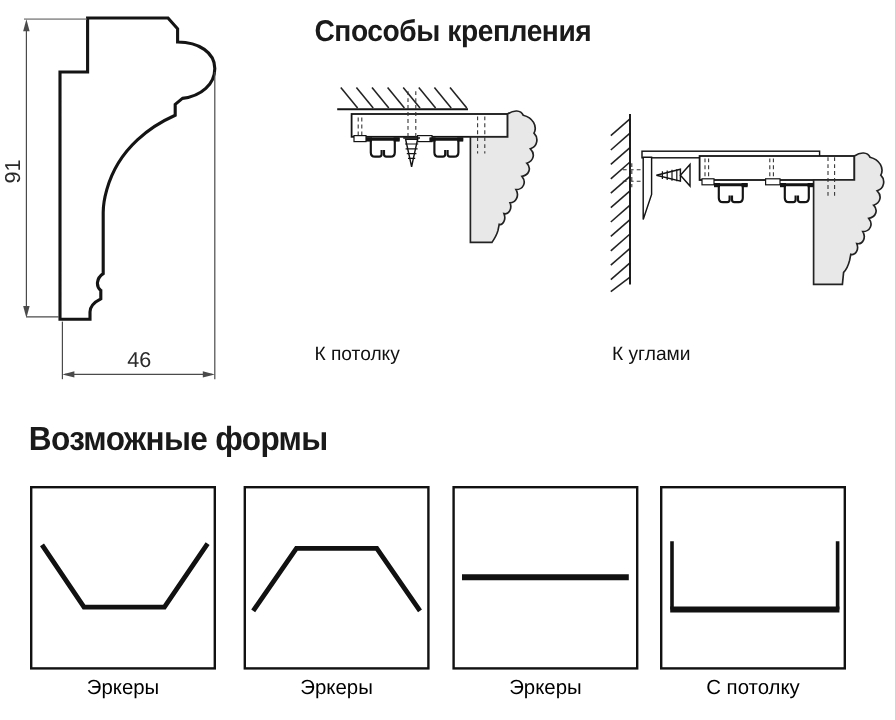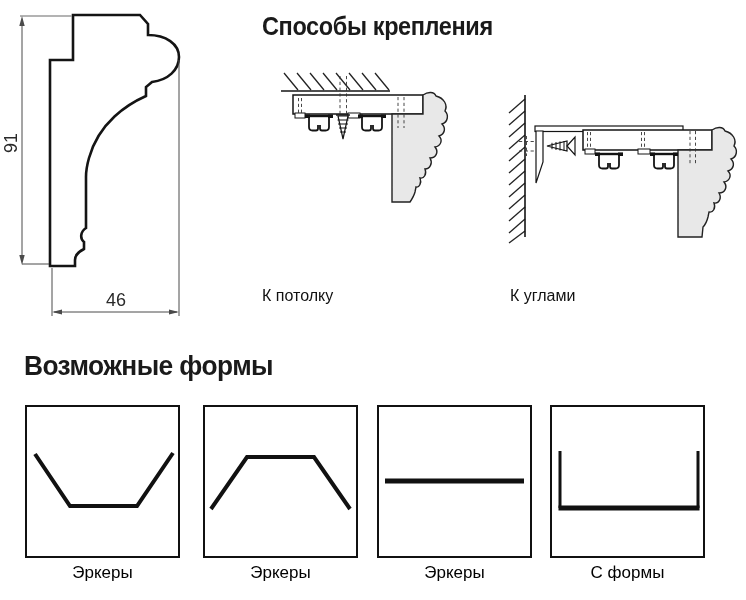--- a/index.html
+++ b/index.html
@@ -212,15 +212,15 @@
     <svg width="151" height="149" viewBox="0 0 151 149">
       <line x1="8" y1="44" x2="8" y2="101" stroke="#111" stroke-width="3"></line>
       <line x1="146" y1="44" x2="146" y2="101" stroke="#111" stroke-width="3"></line>
       <line x1="6.5" y1="101" x2="147.5" y2="101" stroke="#111" stroke-width="5"></line>
     </svg>
   </div>
 
   <div class="shape-label" style="left:25px">Эркеры</div>
   <div class="shape-label" style="left:203px">Эркеры</div>
   <div class="shape-label" style="left:377px">Эркеры</div>
-  <div class="shape-label" style="left:550px">С формы</div>
+  <div class="shape-label" style="left:550px">С потолку</div>
 
 </div>
 
 </body></html>

